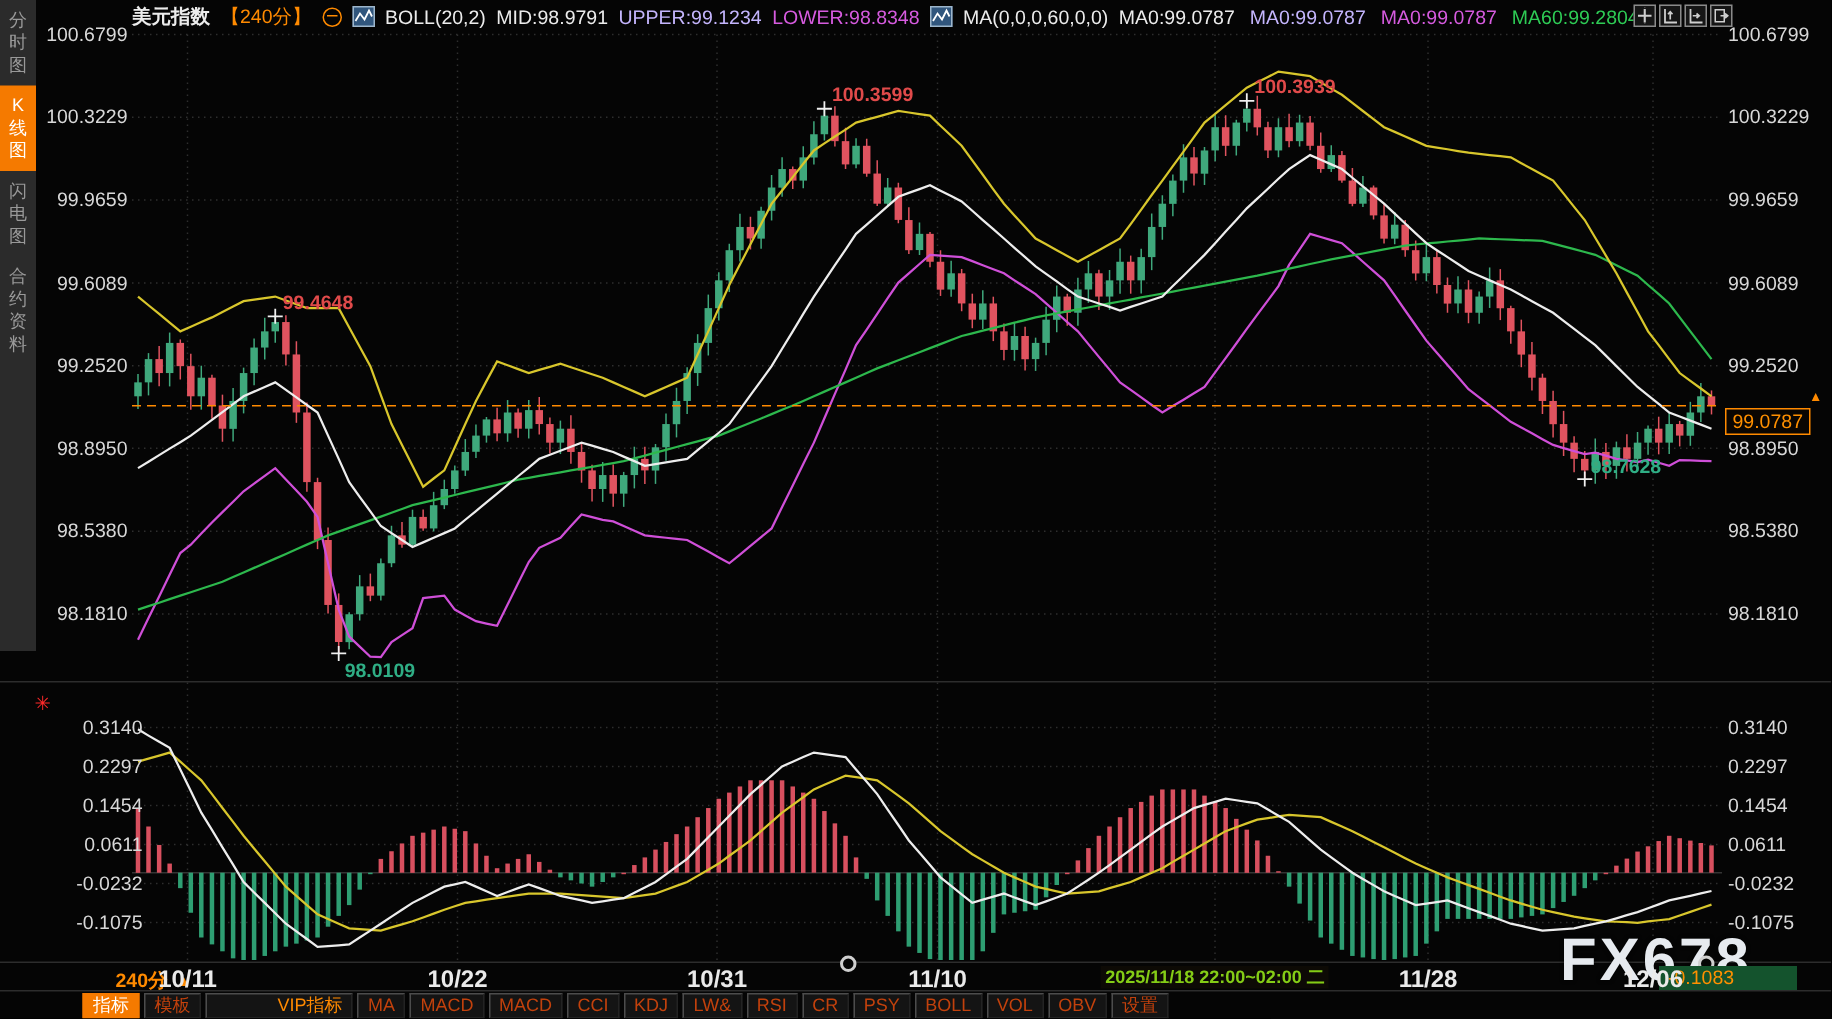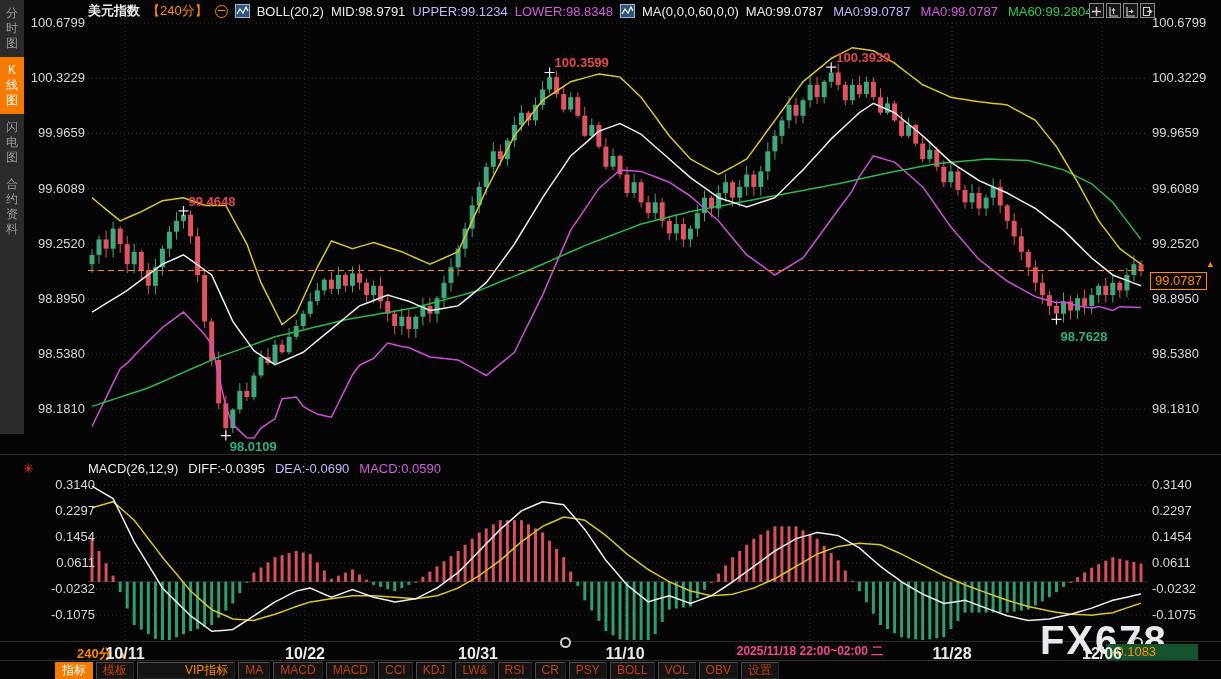--- a/index.html
+++ b/index.html
@@ -29,21 +29,21 @@
   
   .price-box{position:absolute;left:1150px;border:1px solid #ff8a00;background:#0a0602;color:#ff9000;
              font-size:13px;padding:0 4px;line-height:16px;z-index:22;}
   .price-arrow{position:absolute;left:1206px;color:#ff8a00;font-size:9px;z-index:22;}
   
   .macd-head{position:absolute;left:88px;top:461px;display:flex;gap:10px;font-size:13px;z-index:15;white-space:nowrap;}
   .starburst{position:absolute;left:23px;top:461px;color:#ff2a2a;font-size:13px;z-index:15;}
   
   .xrow-sep{position:absolute;left:0;width:1221px;height:1px;background:#2d2d2d;z-index:5;}
   .date-label{position:absolute;top:645px;font-size:16px;font-weight:bold;color:#eaeaea;transform:translateX(-50%);z-index:10;}
-  .crosshair-date{position:absolute;top:644px;transform:translateX(-50%);background:#0d0a05;color:#ec4899;
+  .crosshair-date{position:absolute;top:644px;transform:translateX(-50%);background:#0d0a05;color:#84cc16;
                   font-size:12px;font-weight:bold;padding:0 3px;line-height:15px;z-index:11;}
   .macd-right-val{position:absolute;left:1106px;top:644px;background:#14532d;color:#ff9000;
                   font-size:13px;padding:0 6px;line-height:16px;width:80px;z-index:9;}
   .period-label{position:absolute;left:77px;top:645px;color:#ff8a00;font-size:13px;font-weight:bold;z-index:10;display:flex;gap:6px;align-items:center;}
   .period-label .tri{font-size:10px;}
   
   .toolbar{position:absolute;left:55px;top:662px;display:flex;gap:3px;z-index:10;}
   .tb-btn{background:#141414;border:1px solid #4c4c4c;border-bottom-color:#232323;border-right-color:#232323;
           color:#c2410c;font-size:12px;padding:0 6px;height:15px;line-height:15px;cursor:pointer;white-space:nowrap;}
   .tb-btn.active{background:#f57a00;border-color:#f57a00;color:#fff;}
@@ -620,26 +620,20 @@
   <span class="tr-btn" style="left:1123px"><svg width="13" height="13">
         <path d="M3 2v9h8" stroke="#cfcfcf" stroke-width="1.2" fill="none"></path>
         <path d="M4.5 6.5h4M7 5l1.8 1.5L7 8" stroke="#cfcfcf" stroke-width="1.1" fill="none"></path>
       </svg></span>
   <span class="tr-btn" style="left:1140px"><svg width="13" height="13">
         <rect x="2.5" y="2.5" width="6" height="8" stroke="#cfcfcf" fill="none"></rect>
         <path d="M6 6.5h5M9 5l1.8 1.5L9 8" stroke="#cfcfcf" stroke-width="1.1" fill="none"></path>
       </svg></span>
 
   <span class="starburst">✳</span>
-  <div class="macd-head">
-    <span class="c-white">MACD(26,12,9)</span>
-    <span class="c-white">DIFF:-0.0395</span>
-    <span class="c-yellow">DEA:-0.0690</span>
-    <span class="c-magenta">MACD:0.0590</span>
-  </div>
 
   <div class="xrow-sep" style="top:454px"></div>
   <div class="xrow-sep" style="top:641px"></div>
   <div class="xrow-sep" style="top:660px"></div>
   <div class="handle" style="left:560px;top:637px"></div>
   <div class="handle" style="left:1132px;top:637px"></div>
 
   <div class="period-label">
     <span>240分</span>
     <span class="tri">▲</span>
@@ -686,21 +680,21 @@
       <div class="yl" style="left: 35px; top: 581px;">-0.0232</div>
       <div class="yr" style="left: 1152px; top: 581px;">-0.0232</div>
       <div class="yl" style="left: 35px; top: 606.998px;">-0.1075</div>
       <div class="yr" style="left: 1152px; top: 606.998px;">-0.1075</div>
     </div>
   <div id="annos">
       <div class="anno high" style="left: 188.52px; top: 193.854px;">99.4648</div>
       <div class="anno low" style="left: 229.76px; top: 438.627px;">98.0109</div>
       <div class="anno high" style="left: 554.6px; top: 55.472px;">100.3599</div>
       <div class="anno high" style="left: 836.2px; top: 50.2156px;">100.3939</div>
-      <div class="anno low" style="left: 1060.48px; top: 329px;">98.7628</div>
+      <div class="anno low" style="left: 1060.48px; top: 303px;">98.7628</div>
     </div>
 
   <div class="toolbar" id="toolbar">
       <div class="tb-btn active">指标</div>
       <div class="tb-btn">模板</div>
       <div class="tb-btn vip">VIP指标</div>
       <div class="tb-btn">MA</div>
       <div class="tb-btn">MACD</div>
       <div class="tb-btn">MACD</div>
       <div class="tb-btn">CCI</div>

